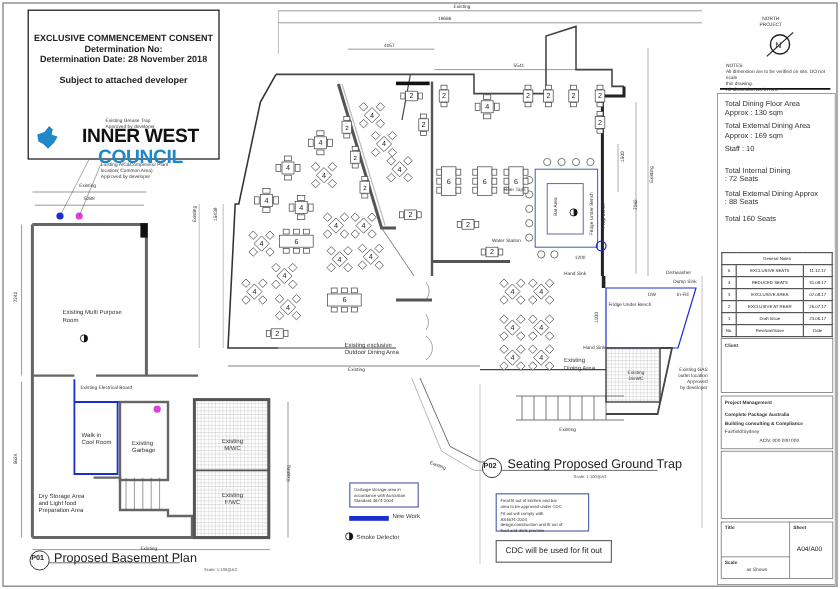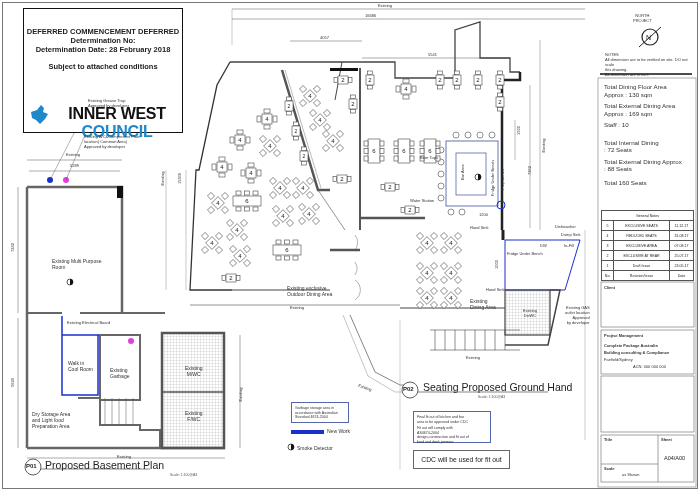--- a/index.html
+++ b/index.html
@@ -298,24 +298,24 @@
   <rect x="291" y="430" width="33" height="4" fill="#1a2fd0"></rect>
   <circle cx="291" cy="447" r="3" fill="#fff" stroke="#111" stroke-width="0.7"></circle>
   <path d="M291 444 A3 3 0 0 1 291 450 Z" fill="#111"></path>
   <circle cx="70" cy="282" r="3" fill="#fff" stroke="#111" stroke-width="0.7"></circle>
   <path d="M70 279 A3 3 0 0 1 70 285 Z" fill="#111"></path>
   <circle cx="478" cy="177" r="3" fill="#fff" stroke="#111" stroke-width="0.7"></circle>
   <path d="M478 174 A3 3 0 0 1 478 180 Z" fill="#111"></path>
 </svg>
 
 <div class="stamp">
-  <div class="t1">DEFERRED COMMENCEMENT DEFERRED</div>
+  <div class="t1">EXCLUSIVE COMMENCEMENT CONSENT</div>
   <div class="t3">Determination No:</div>
-  <div class="t4">Determination Date: 28 February 2018</div>
-  <div class="t5">Subject to attached conditions</div>
+  <div class="t4">Determination Date: 28 November 2018</div>
+  <div class="t5">Subject to attached developer</div>
   <div class="logo">
     <svg class="abs" style="left:2px;top:1px" width="22" height="22" viewBox="0 0 22 22">
       <path d="M2 8 L8 6 L12 1 L15 4 L14 8 L19 10 L16 15 L11 20 L7 16 L3 14 Z" fill="#1e88c9"></path>
     </svg>
     <span class="inner"><span>INNER WEST</span> <span class="council">COUNCIL</span></span>
   </div>
 </div>
 
 <div class="abs small" style="left:633px;top:13px;text-align:center;">
   <div>NORTH</div>
@@ -446,21 +446,21 @@
 <div class="abs small" style="left:523px;top:308px;white-space:pre-line;text-align:center;">Existing
 DisWC</div>
 <div class="abs small" style="left:565px;top:305px;white-space:pre-line;text-align:right;">Existing GAS
 outlet location
 Approved
 by developer</div>
 <div class="abs small" style="left:290px;top:305px;">Existing</div>
 <div class="abs small" style="left:466px;top:355px;">Existing</div>
 <div class="abs small" style="left:358px;top:385px;transform:rotate(20deg);">Existing</div>
 <div class="abs" style="left:403px;top:386px;font-size:6px;font-weight:bold;">P02</div>
-<div class="abs title-big" style="left:423px;top:381px;">Seating Proposed Ground  Hand</div>
+<div class="abs title-big" style="left:423px;top:381px;">Seating Proposed Ground  Trap</div>
 <div class="abs scale" style="left:478px;top:395px;">Scale: 1:100@A3</div>
 
 <div class="note-box" style="left:291px;top:402px;width:58px;height:21px;">
   <span>Garbage storage area in accordance with Australian Standard 4674-2004</span>
 </div>
 <div class="abs lbl" style="left:327px;top:428px;">New  Work</div>
 <div class="abs lbl" style="left:297px;top:445px;">Smoke  Detector</div>
 
 <div class="note-box" style="left:413px;top:411px;width:78px;height:32px;">
   <div>Final fit out of kitchen and bar</div>

